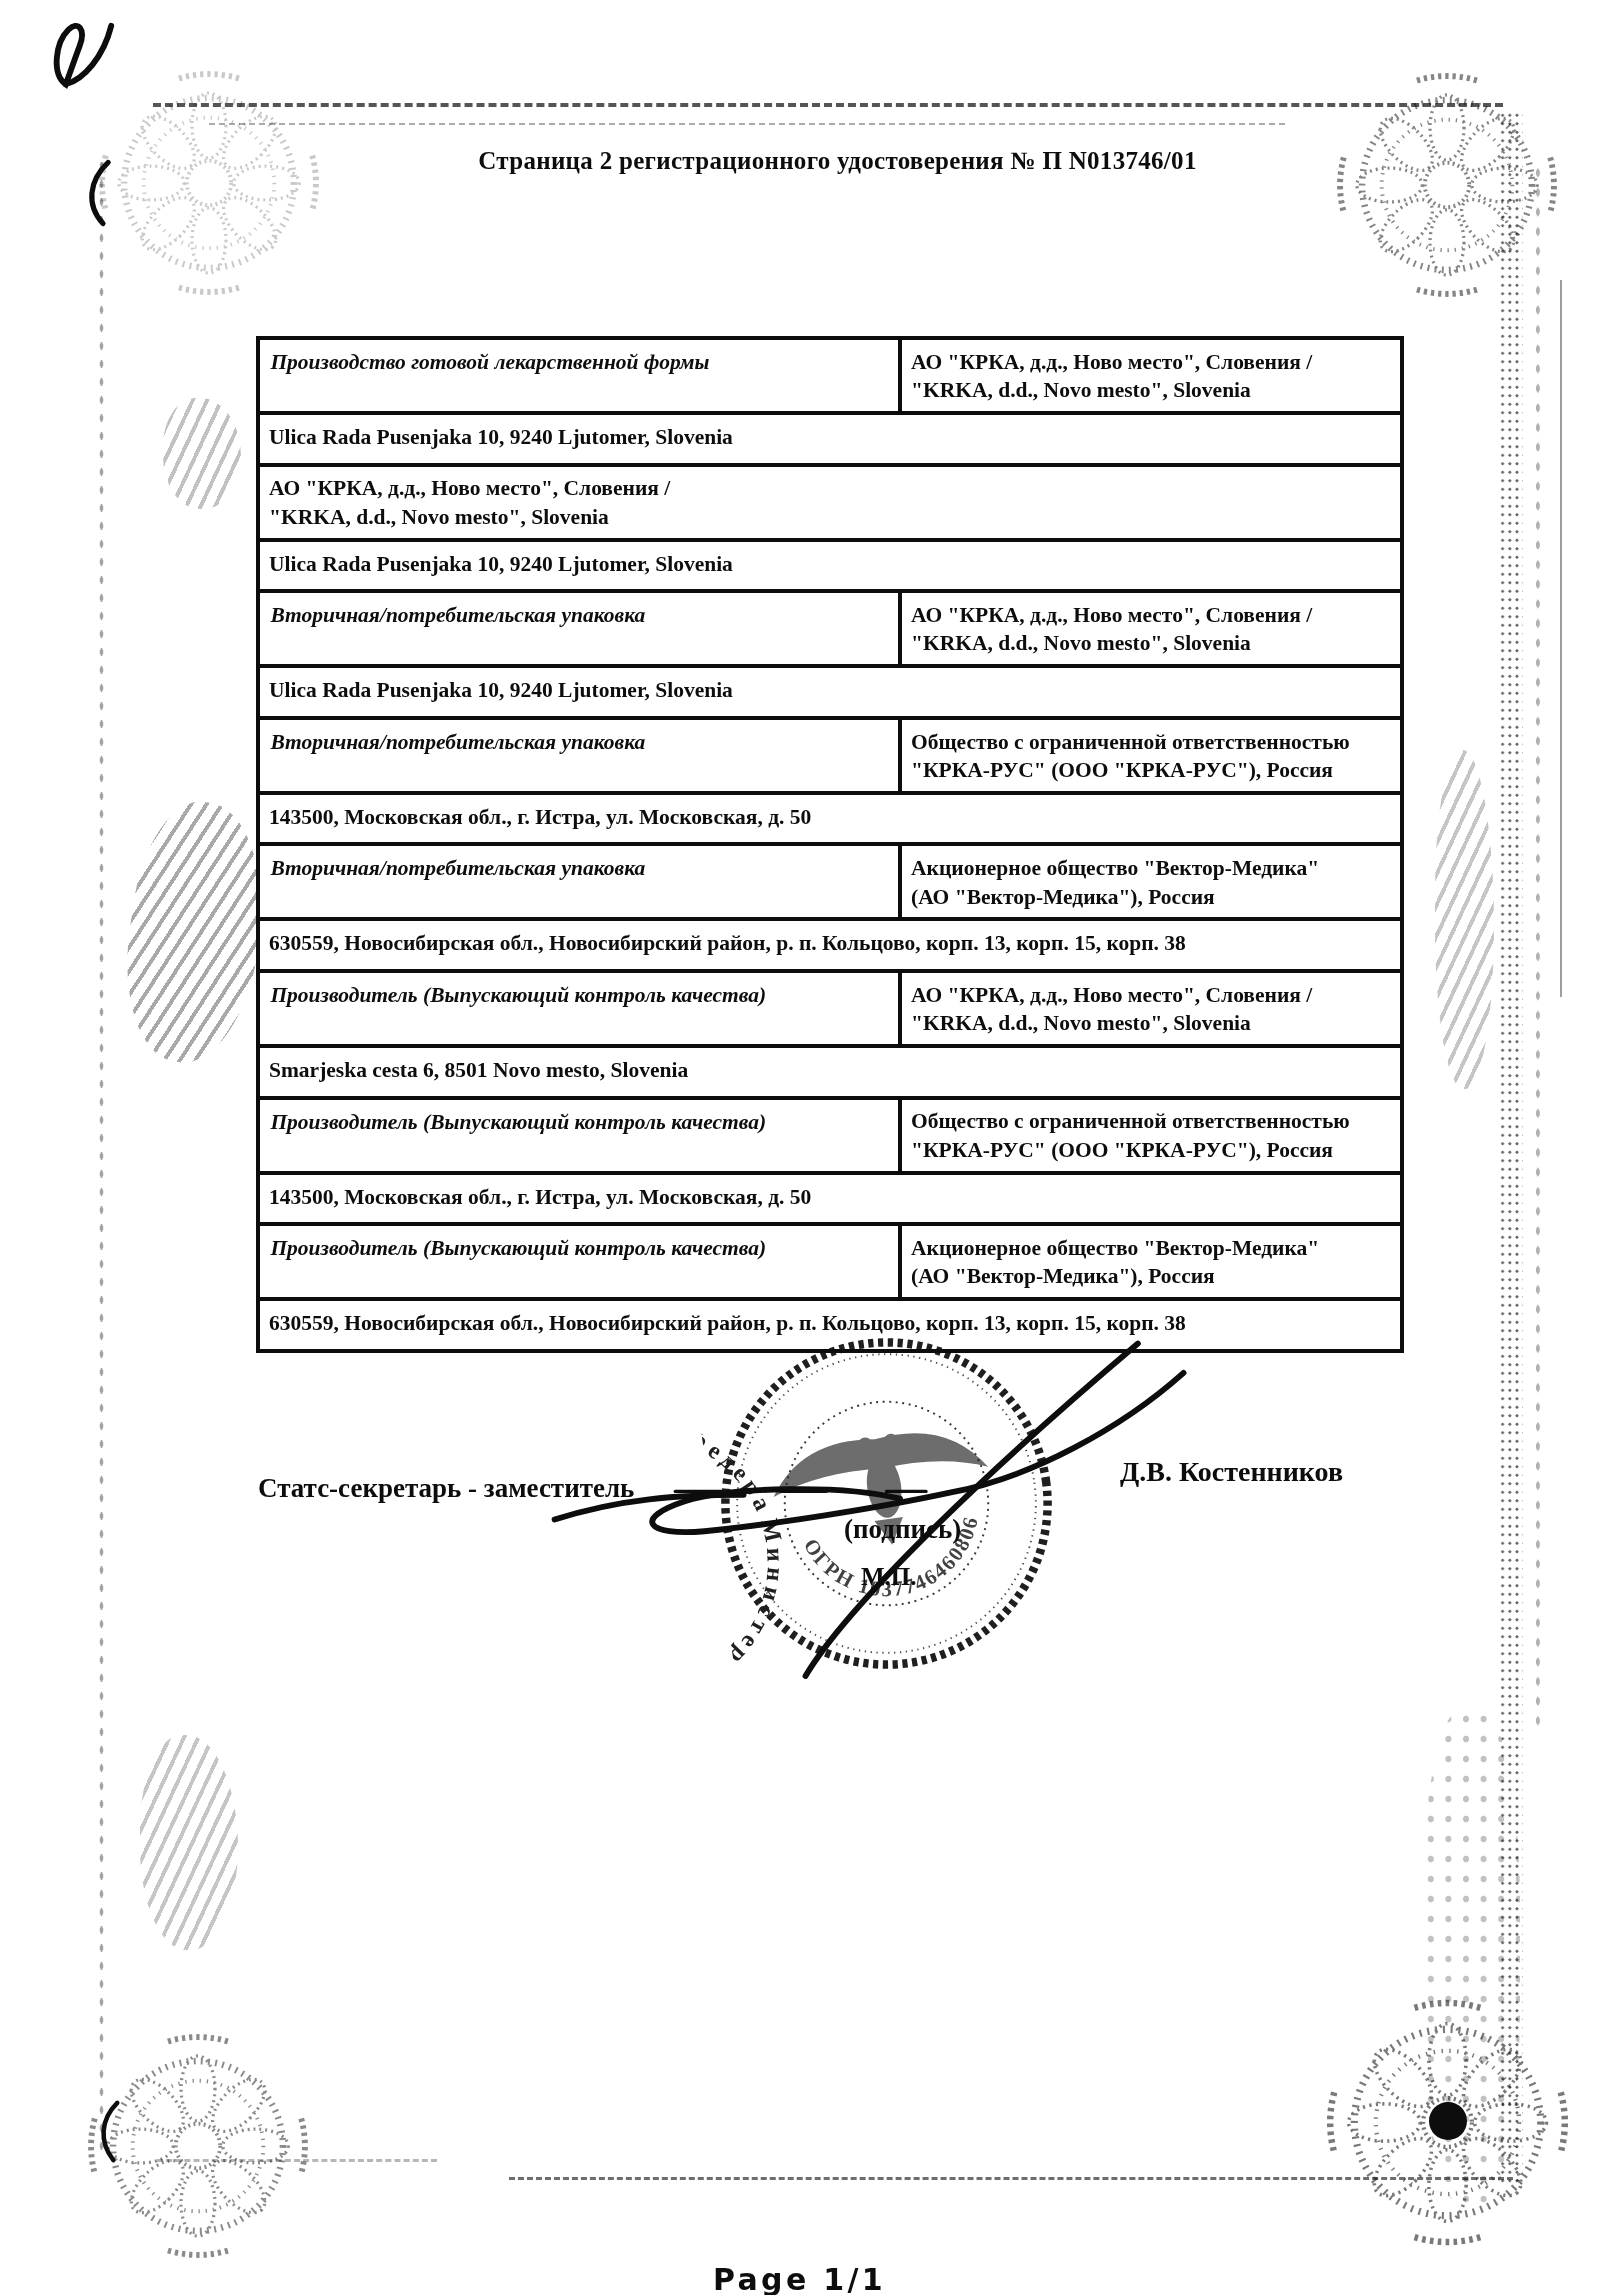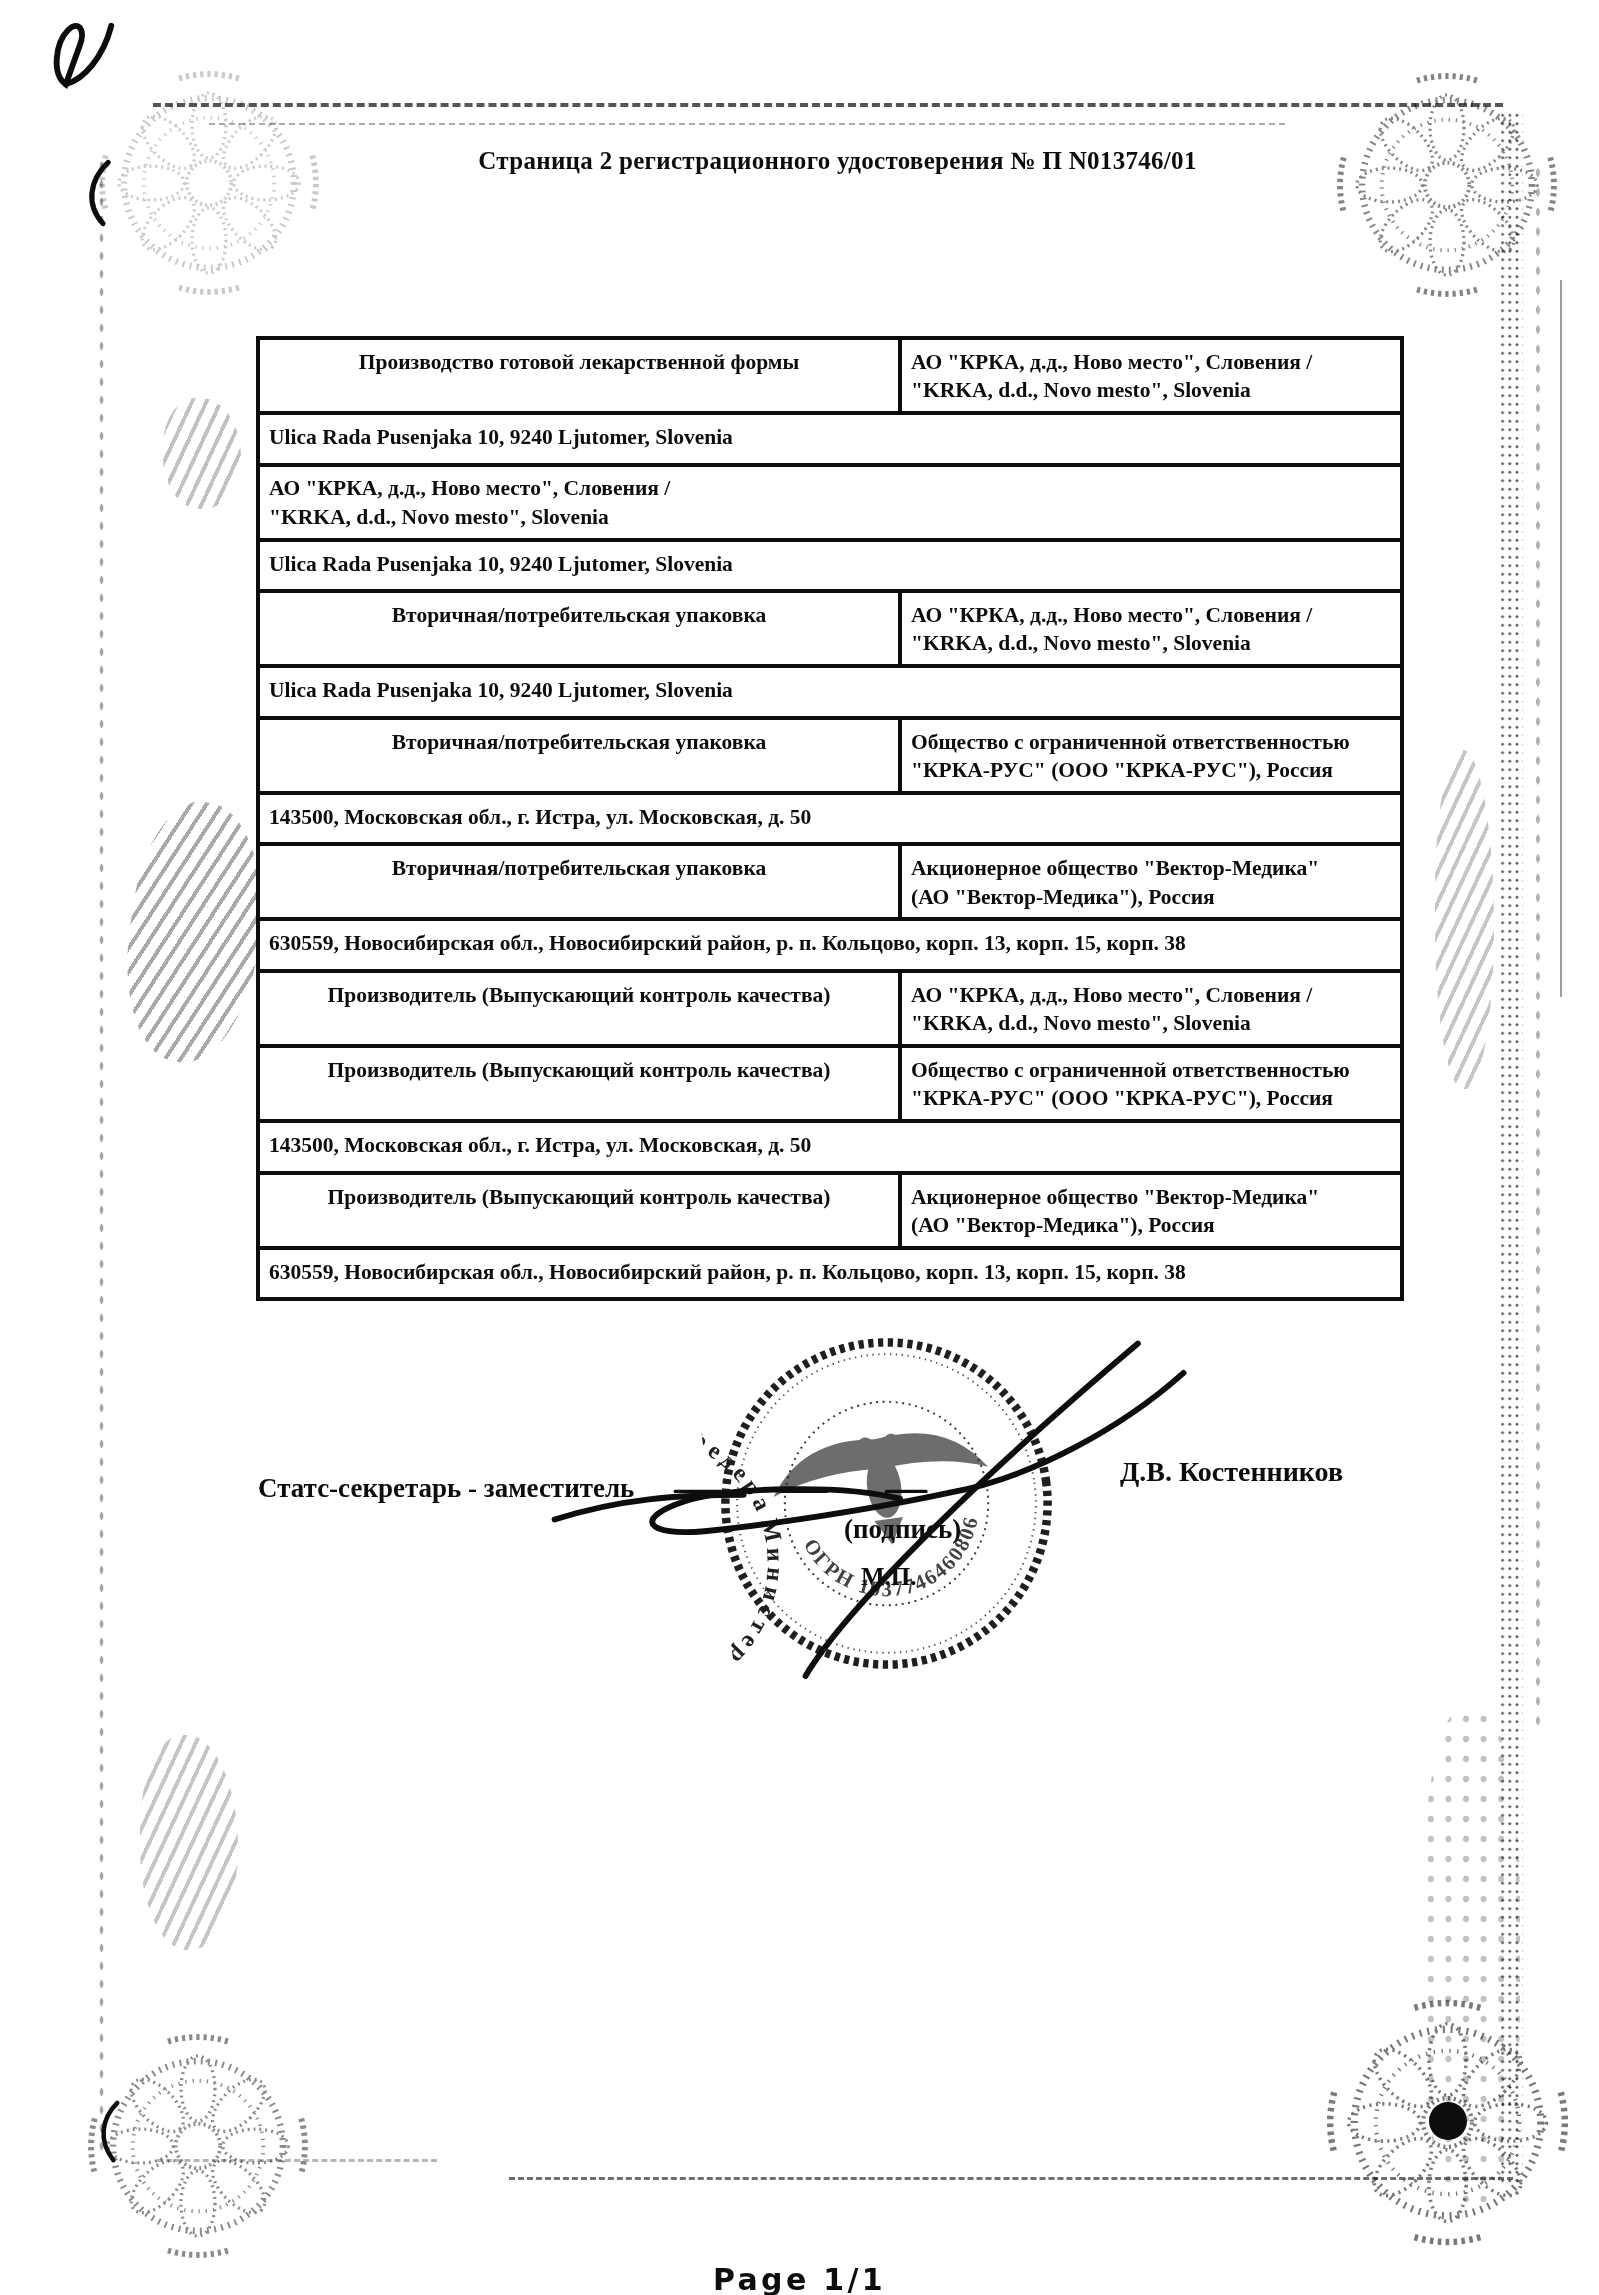--- a/index.html
+++ b/index.html
@@ -21,23 +21,22 @@
     left:256px;top:336px;width:1140px;
     border:4.6px solid #0d0d0d;background:#fff;
   }
   .t-header{
     font-size:22px;font-weight:bold;line-height:1.32;
     padding:6.5px 10.4px 9px;border-bottom:4.6px solid #0d0d0d;
   }
   .row2{display:grid;grid-template-columns:642px 1fr;border-bottom:4.6px solid #0d0d0d;}
   .cell-stage{
     border-right:4.6px solid #0d0d0d;
-    font-weight:bold;font-size:21.5px;line-height:1.25;
+    font-style:italic;font-weight:bold;font-size:21.5px;line-height:1.25;
     padding:9px 10.4px 6.5px;
-    text-align:center;
   }
   .cell-company{font-weight:bold;font-size:21.5px;line-height:1.32;padding:7.8px 9px 6.5px;}
   .rowA{
     font-weight:bold;font-size:21.5px;line-height:1.25;
     padding:9px 9px 11.7px;border-bottom:4.6px solid #0d0d0d;
   }
   .rowA:last-child{border-bottom:none;}
 
   
   .signer-title{left:258px;top:1453px;width:443px;font-size:27px;font-weight:bold;line-height:1.45;margin-top:16px;}
@@ -205,20 +204,21 @@
         </div>
       </div>
       <div class="rowA">630559, Новосибирская обл., Новосибирский район, р. п. Кольцово, корп. 13, корп. 15, корп. 38</div>
       <div class="row2">
         <div class="cell-stage">Производитель (Выпускающий контроль качества)</div>
         <div class="cell-company">
           <div>АО "КРКА, д.д., Ново место", Словения /</div>
           <div>"KRKA, d.d., Novo mesto", Slovenia</div>
         </div>
       </div>
+      <div class="rowA">Smarjeska cesta 6, 8501 Novo mesto, Slovenia</div>
       <div class="row2">
         <div class="cell-stage">Производитель (Выпускающий контроль качества)</div>
         <div class="cell-company">
           <div>Общество с ограниченной ответственностью</div>
           <div>"КРКА-РУС" (ООО "КРКА-РУС"), Россия</div>
         </div>
       </div>
       <div class="rowA">143500, Московская обл., г. Истра, ул. Московская, д. 50</div>
       <div class="row2">
         <div class="cell-stage">Производитель (Выпускающий контроль качества)</div>

